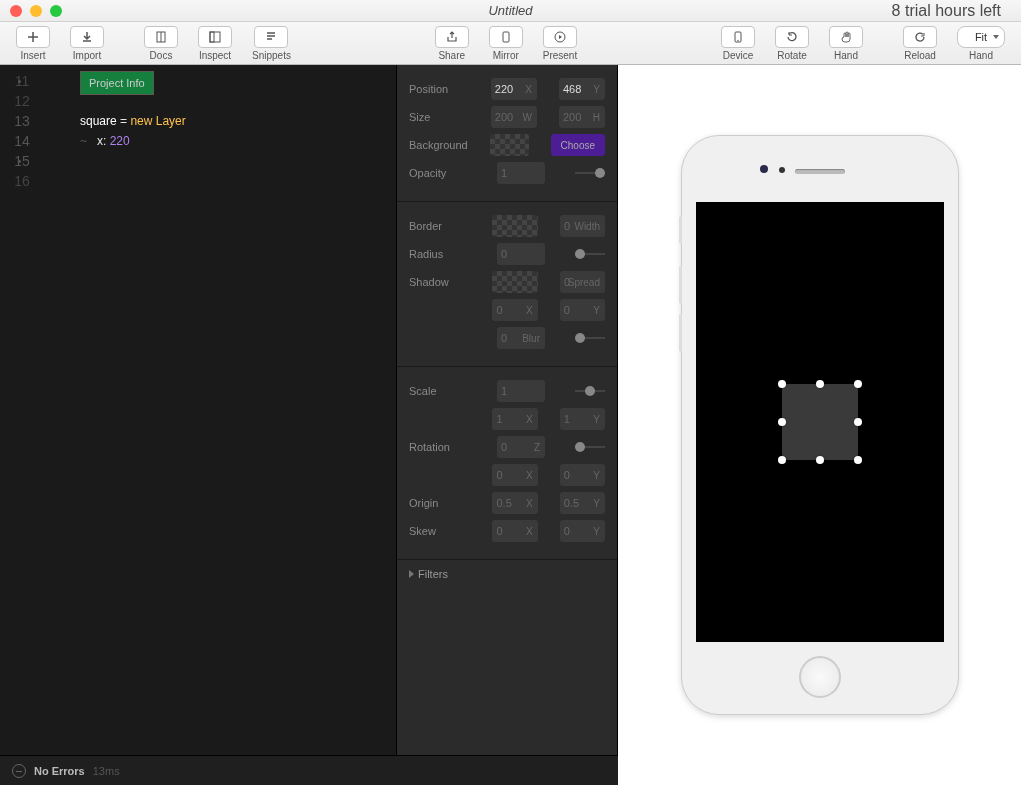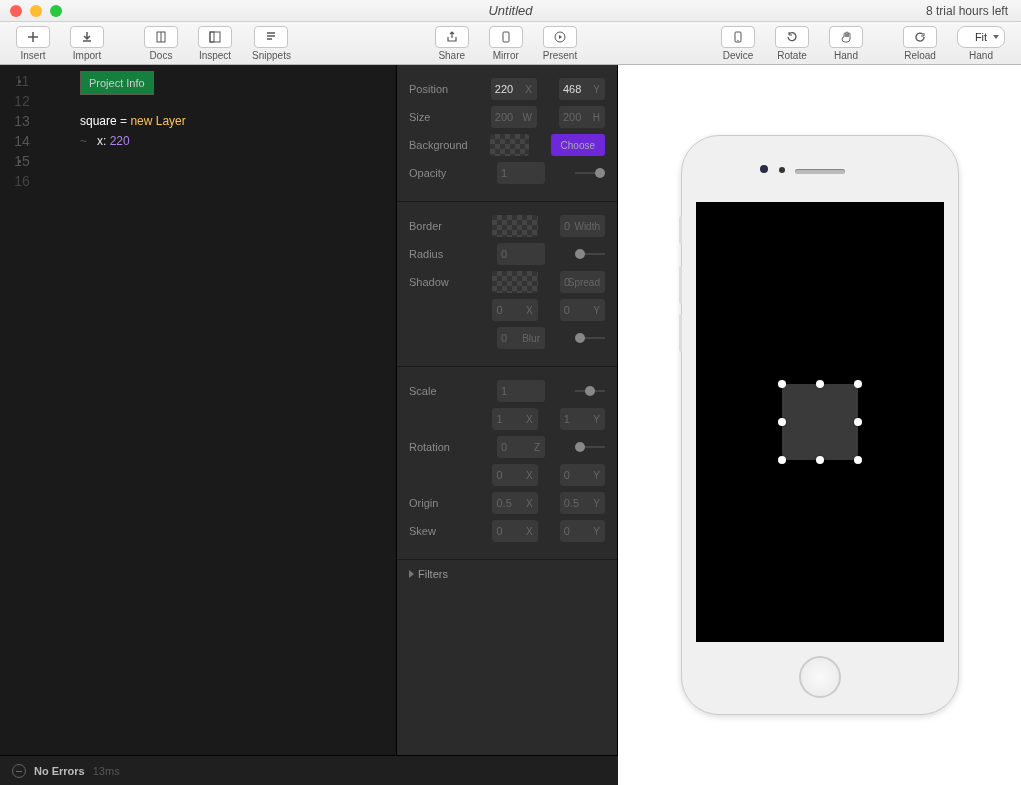--- a/index.html
+++ b/index.html
@@ -2,21 +2,21 @@
 <html><head>
 <meta charset="utf-8">
 <style>
 * { margin:0; padding:0; box-sizing:border-box; font-family:-apple-system,BlinkMacSystemFont,"Helvetica Neue",sans-serif; }
 body { width:1021px; height:785px; background:#1a1a1a; overflow:hidden; font-size:11px; color:#888; }
 .titlebar { height:22px; background:linear-gradient(#f7f7f7,#ececec); border-bottom:1px solid #d0d0d0; display:flex; align-items:center; position:relative; }
 .traffic { display:flex; gap:8px; margin-left:10px; }
 .tl { width:12px; height:12px; border-radius:50%; }
 .tl.r{background:#ff5f57}.tl.y{background:#febc2e}.tl.g{background:#28c840}
 .title { position:absolute; left:50%; transform:translateX(-50%); color:#4a4a4a; font-size:13px;font-style:italic; }
-.trial { margin-left:auto; margin-right:13px; color:#4a4a4a; font-size:12px; }
+.trial { margin-left:auto; margin-right:20px; color:#4a4a4a; font-size:16px; }
 .toolbar { height:43px; background:linear-gradient(#f7f7f7,#ececec); border-bottom:1px solid #b8b8b8; display:flex; align-items:center; padding:0 6px; }
 .tgroup { display:flex; gap:0; }
 .tbtn { display:flex; flex-direction:column; align-items:center; gap:2px; padding:0 10px; cursor:pointer; }
 .tbtn .ibox { width:34px; height:22px; border:1px solid #c5c5c5; border-radius:4px; background:#fff; display:flex; align-items:center; justify-content:center; color:#555; }
 .tbtn .lbl { font-size:10px; color:#555; }
 .tsep { width:20px; }
 .tspace { flex:1; }
 .zoomsel { width:48px; height:22px; border:1px solid #c5c5c5; border-radius:8px; background:#fff; display:flex; align-items:center; justify-content:center; font-size:11px; color:#333; position:relative; }
 .zoomsel::after { content:""; position:absolute; right:5px; width:0; height:0; border-left:3px solid transparent; border-right:3px solid transparent; border-top:4px solid #666; }
 
@@ -33,21 +33,21 @@
 .tkw{color:#ffc24b}.tkv{color:#ffffff}.tkn{color:#b084eb}.tke{color:#e6e6e6}
 
 .props { width:222px; background:#2b2b2b; border-left:1px solid #000; border-right:1px solid #000; overflow-y:auto; }
 .psec { border-bottom:1px solid #1a1a1a; padding:10px 12px 14px; }
 .prow { display:flex; align-items:center; height:28px; gap:22px; }
 .plbl { width:66px; color:#8a8a8a; font-size:11px; }
 .pin { width:50px; height:22px; background:#3a3a3a; border:none; border-radius:3px; color:#ddd; font-size:11px; padding:0 4px; display:flex; align-items:center; position:relative; }
 .pin.dim { color:#666; }
 .pin .suf { position:absolute; right:5px; color:#666; font-size:10px; }.pin.w48{width:48px}
 .checker { width:50px; height:22px; border-radius:3px; background-image:linear-gradient(45deg,#444 25%,transparent 25%),linear-gradient(-45deg,#444 25%,transparent 25%),linear-gradient(45deg,transparent 75%,#444 75%),linear-gradient(-45deg,transparent 75%,#444 75%); background-size:10px 10px; background-position:0 0,0 5px,5px -5px,-5px 0; background-color:#333; }
-.pbtn { height:22px; padding:0 10px; background:#6d28d9; border-radius:3px; color:#aaa; font-size:10px; display:flex; align-items:center; cursor:pointer; }
+.pbtn { height:22px; padding:0 10px; background:#4c1d95; border-radius:3px; color:#aaa; font-size:10px; display:flex; align-items:center; cursor:pointer; }
 .slider { flex:1; height:2px; background:#444; position:relative; margin-left:8px; }
 .slider .knob { position:absolute; top:-4px; width:10px; height:10px; border-radius:50%; background:#888; }
 .filters { padding:8px 12px; font-size:11px; color:#999; display:flex; align-items:center; gap:4px; }
 .filters .tri { width:0;height:0;border-top:4px solid transparent;border-bottom:4px solid transparent;border-left:5px solid #777; }
 
 .preview { flex:1; background:#fff; display:flex; align-items:center; justify-content:center; }
 .device { width:278px; height:580px; background:#f0f0f0; border-radius:38px; border:1px solid #ccc; box-shadow:0 2px 6px rgba(0,0,0,.15); position:relative; display:flex; flex-direction:column; align-items:center; }
 .sidebtn { position:absolute; left:-3px; width:3px; background:#ddd; border-radius:2px 0 0 2px; }
 .speaker { width:50px; height:5px; background:#bbb; border-radius:3px; margin-top:33px; box-shadow:inset 0 1px 1px rgba(0,0,0,.3); }
 .cam { position:absolute; top:29px; left:50%; margin-left:-35px; width:8px; height:8px; border-radius:50%; background:#2a2a4a; transform:translateX(-25px); }

